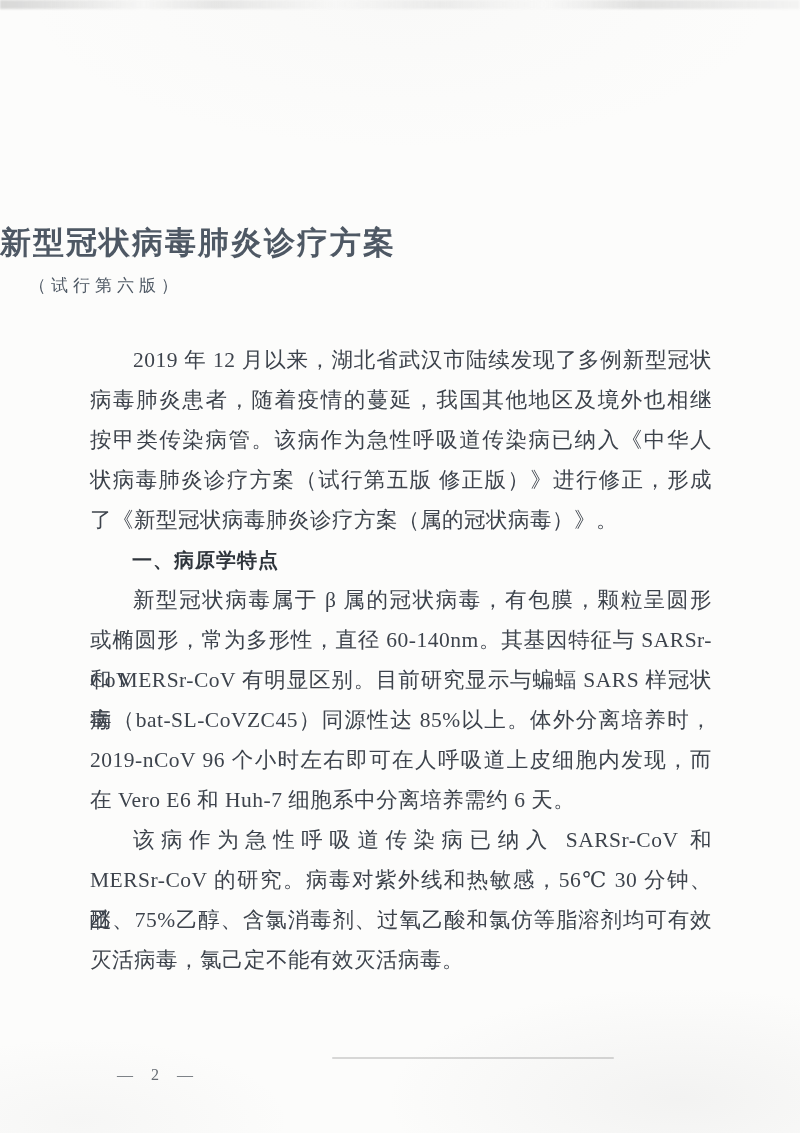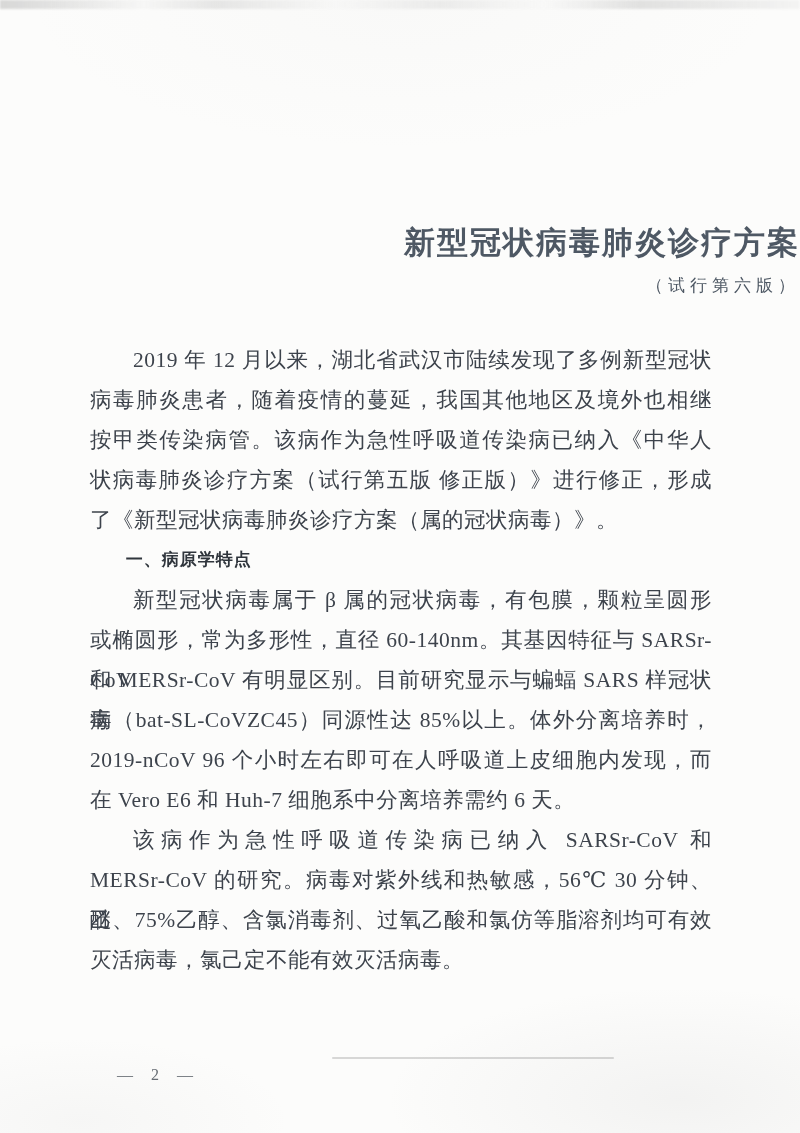--- a/index.html
+++ b/index.html
@@ -43,34 +43,35 @@
     width: 282px; height: 2px;
     background: rgba(120,120,120,0.28);
     filter: blur(0.6px);
     border-radius: 1px;
   }
 
   .doc-title {
     position: absolute;
     top: 220px; left: 0; right: 0;
     height: 46px; line-height: 46px;
-    text-align: right;
+    text-align: left;
     font-size: 31px;
     font-weight: bold;
     letter-spacing: 2px;
     color: var(--title-color, #4e5864);
   }
   .doc-subtitle {
     position: absolute;
     top: 274px; left: 0; right: 0;
     height: 24px; line-height: 24px;
-    text-align: right;
+    text-align: left;
     font-size: 17px;
     letter-spacing: 5px;
     color: var(--subtitle-color, #4e5864);
+    padding-left: 29px;
   }
 
   .doc-body {
     position: absolute;
     top: 340px;
     left: 90px;
     width: 622px;
     color: var(--text-color, #3d434c);
     font-size: 21.5px;
   }
@@ -82,21 +83,21 @@
     letter-spacing: 0.5px;
   }
   .doc-body .line.fill { text-align-last: justify; }
   .doc-body .line.indent { text-indent: 2em; }
   .doc-body .heading {
     height: 40px;
     line-height: 40px;
     text-indent: 2.1em;
     font-family: "Liberation Sans", "DejaVu Sans", sans-serif;
     font-weight: bold;
-    font-size: 17px;
+    font-size: 20px;
     letter-spacing: 1px;
     color: var(--heading-color, #2f353c);
   }
 
   .page-footer {
     position: absolute;
     top: 1063px;
     left: 117px;
     height: 24px; line-height: 24px;
     font-size: 16px;

